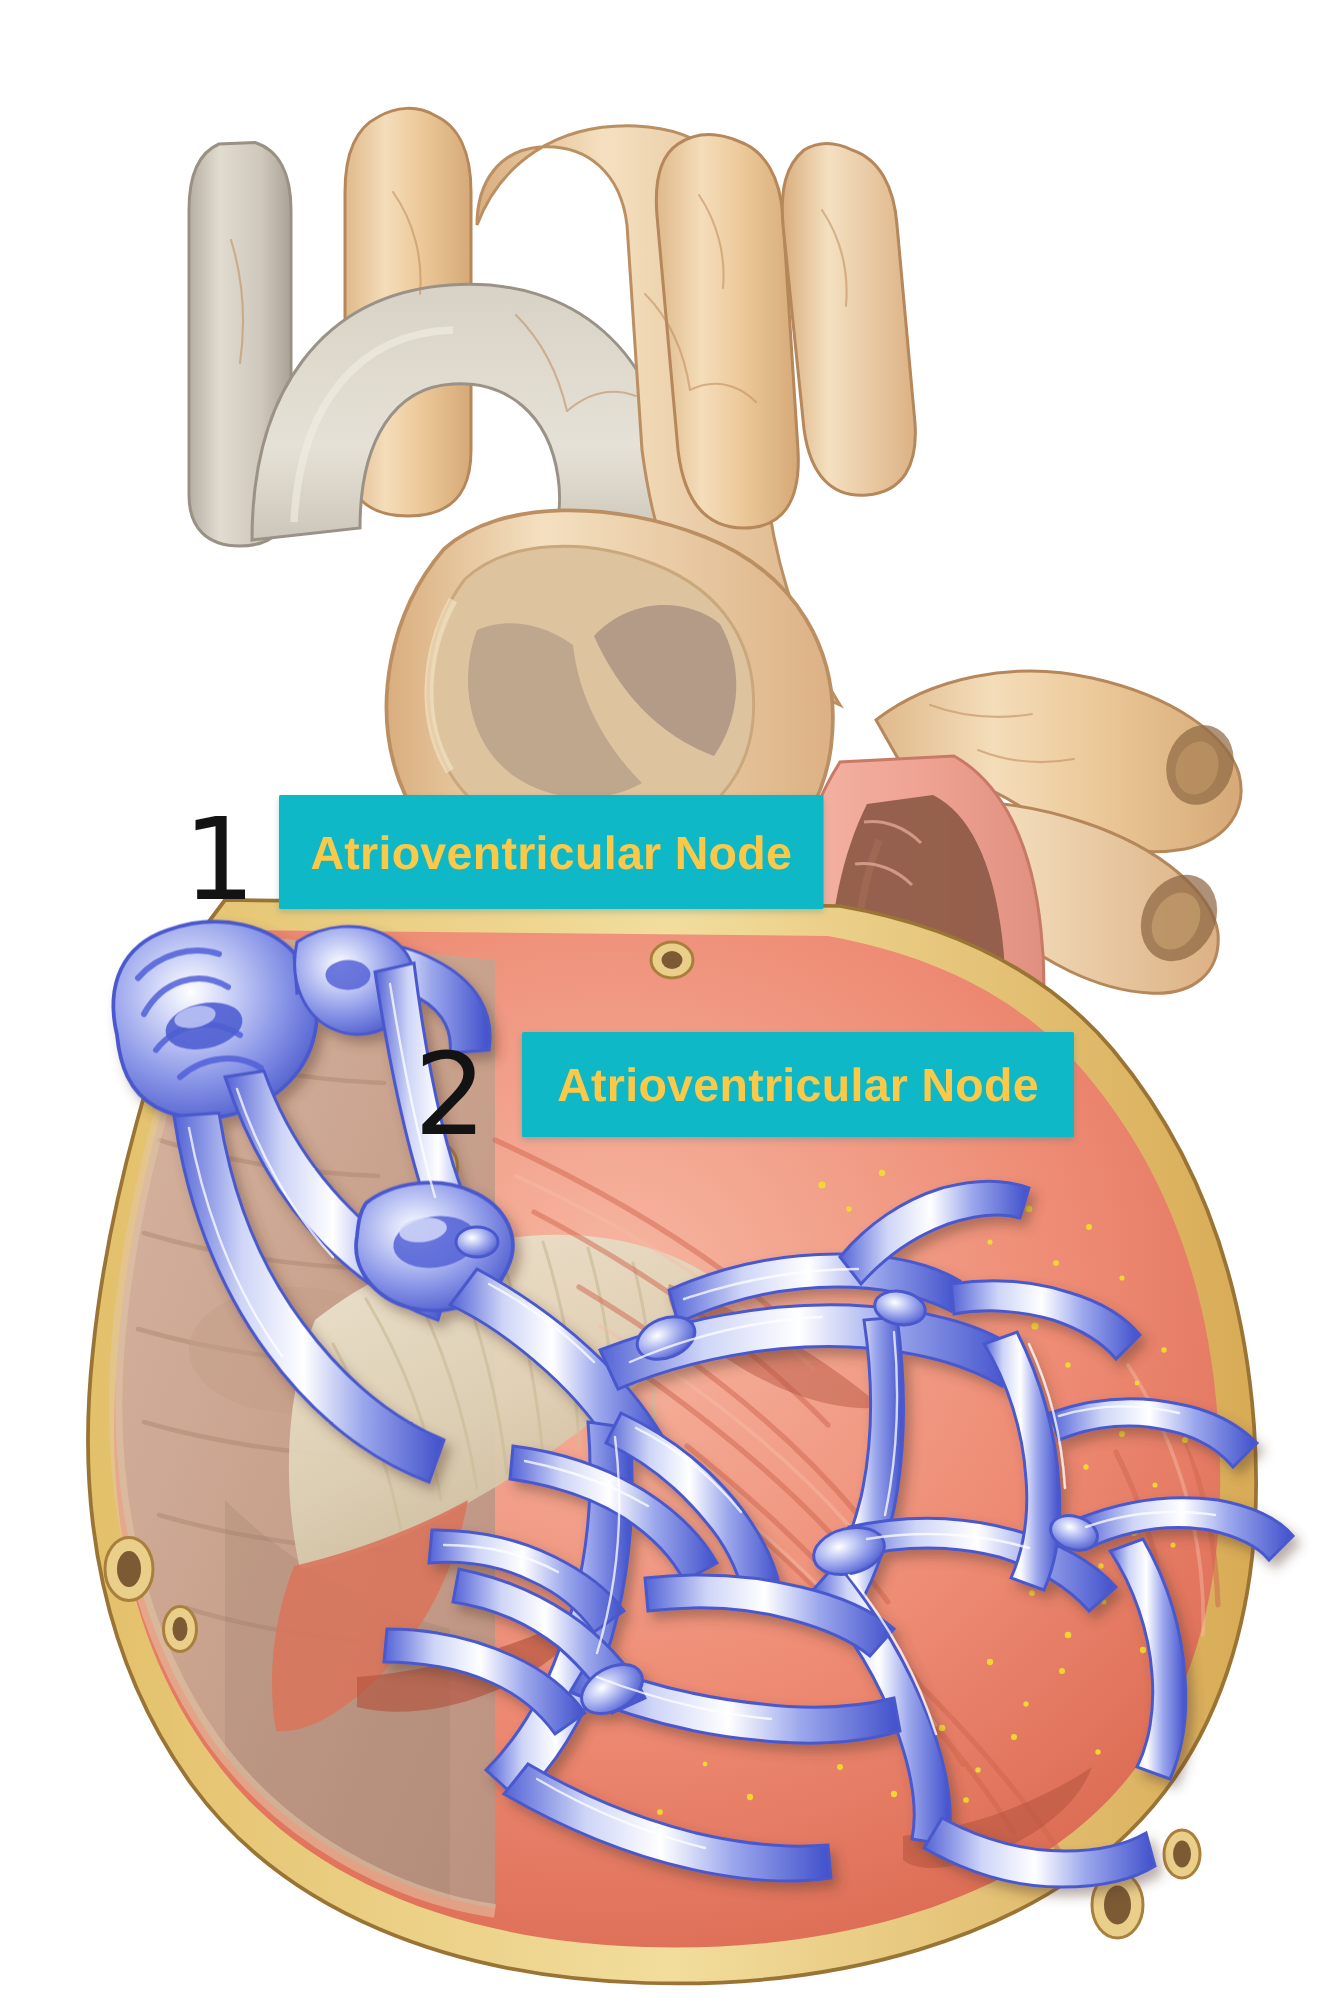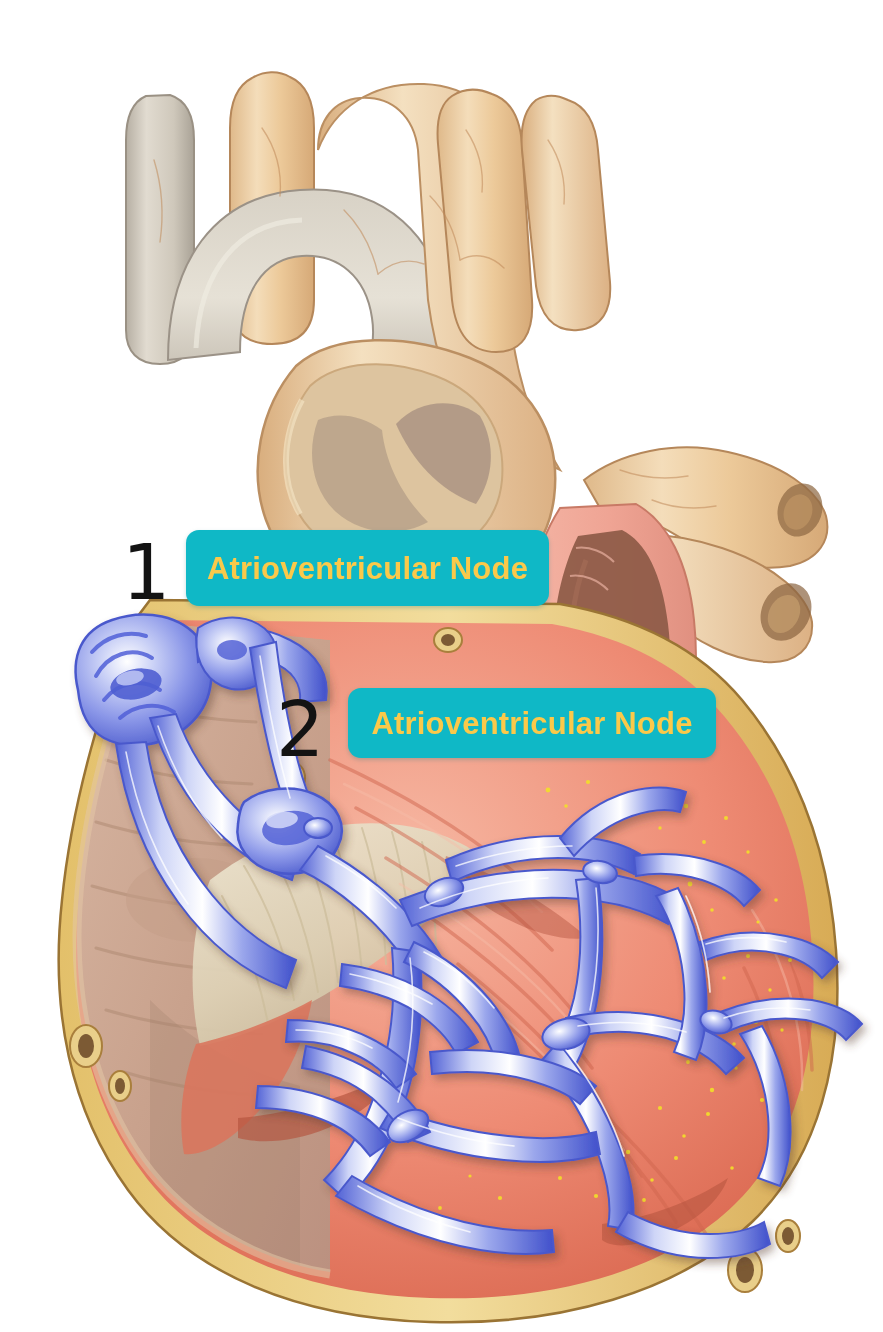--- a/index.html
+++ b/index.html
@@ -20,21 +20,21 @@
     inset:0;
     width:883px;
     height:1332px;
   }
   
   .callout{
     position:absolute;
     display:flex;
     align-items:center;
     justify-content:center;
-    border-radius:13px;
+    border-radius:1px;
     box-sizing:border-box;
     padding:0 18px;
     z-index:40;
   }
   .callout-text{
     font-size:31px;
     font-weight:700;
     letter-spacing:.2px;
     white-space:nowrap;
     line-height:1;

